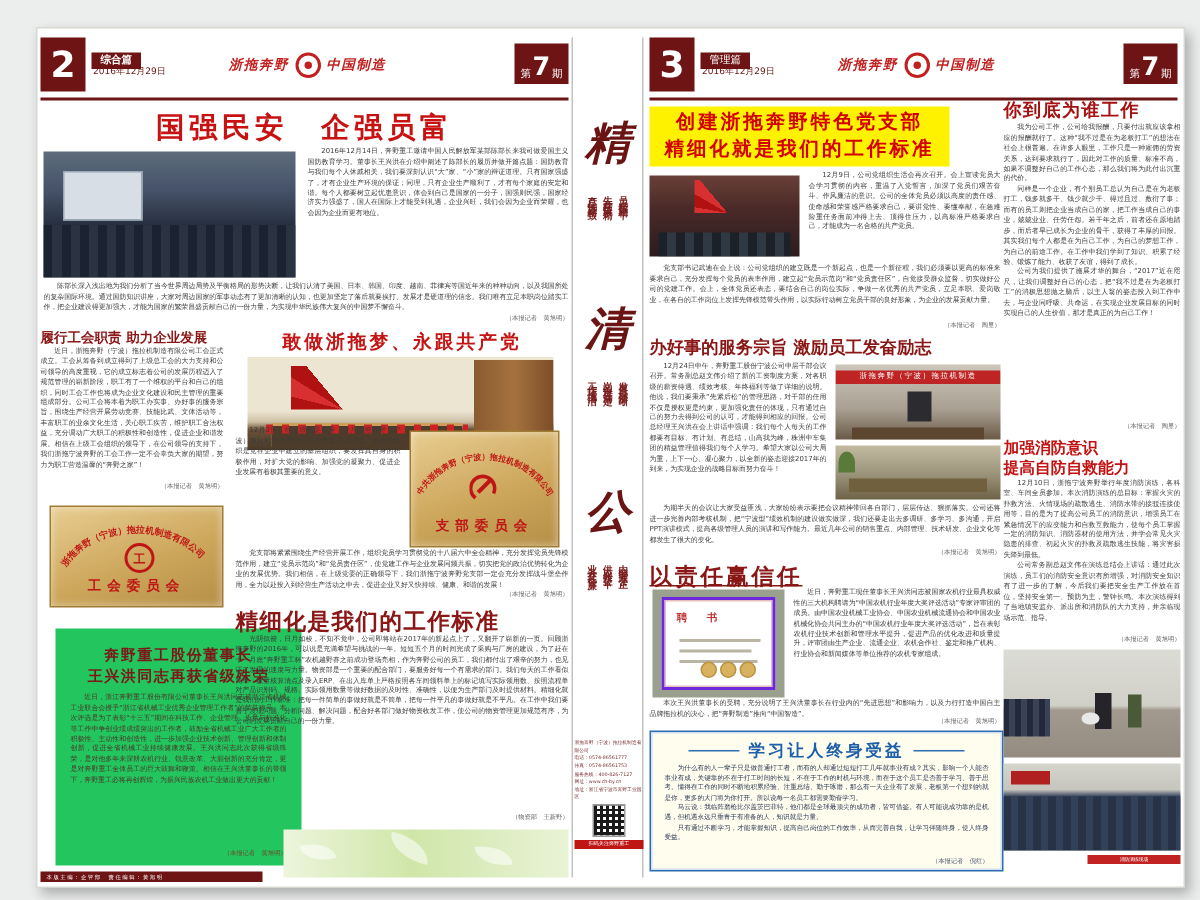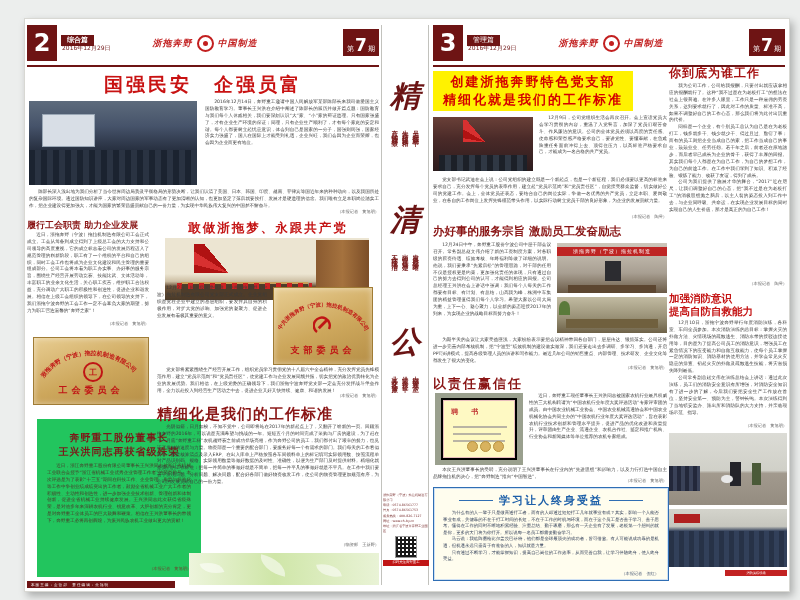--- a/index.html
+++ b/index.html
@@ -48,21 +48,21 @@
   .mp{writing-mode:vertical-rl;text-orientation:upright;font-size:6.4px;font-weight:bold;color:#7a1d1d;letter-spacing:2px;line-height:1;}
   .colo{position:absolute;width:46px;font-size:3.2px;line-height:1.6;color:#7a3030;text-align:left;}
   .qr{width:20px;height:20px;margin:2px auto 0;border:1px solid #999;background:repeating-linear-gradient(0deg,#1a1a1a 0 2px,transparent 2px 4px),repeating-linear-gradient(90deg,#1a1a1a 0 2px,#fff 2px 4px);}
   .redtag{background:#c01515;color:#fff;font-size:3.4px;text-align:center;line-height:1.7;margin-top:2px;}
   .footstrip{background:#6e1414;color:#fff;font-size:3.6px;display:flex;align-items:center;padding:0 4px;letter-spacing:1px;}
   .capstrip{background:#c22222;color:#fff;font-size:3.2px;display:flex;align-items:center;justify-content:center;}
   
   .ovl-band{position:absolute;left:0;top:4px;width:100%;background:rgba(190,20,20,.9);color:#fff;font-size:5px;text-align:center;line-height:1.8;letter-spacing:1px;}
   .leaves{background:linear-gradient(90deg,#edf5dc,#cfe6a8 45%,#e9f3d6);}
   .leaf{position:absolute;background:rgba(255,255,255,.55);border-radius:0 100% 0 100%;}
-  .cert-in{position:absolute;left:7%;top:7%;right:7%;bottom:7%;background:#fef9c3;border:2px solid #000000;box-shadow:inset 0 0 0 1px #e8bcbc;}
+  .cert-in{position:absolute;left:7%;top:7%;right:7%;bottom:7%;background:#ffffff;border:2px solid #6d28d9;box-shadow:inset 0 0 0 1px #e8bcbc;}
   .cert-title{color:#c03030;font-weight:bold;font-size:7px;letter-spacing:3px;font-family:"DejaVu Serif",serif;position:absolute;left:8px;top:7px;}
   .cert-line{position:absolute;height:1.5px;background:#b9b4a4;}
   .seal{position:absolute;width:9px;height:9px;border-radius:50%;background:#d8b25e;border:1px solid #b8923e;}
 </style>
 </head>
 <body>
 
 <div class="sheet">
 
   <div class="abs numbox" style="left:2px;top:6px;">2</div>
@@ -247,21 +247,21 @@
   </div>
   <div class="photo" style="left:532px;top:278px;width:110px;height:36px;background:linear-gradient(180deg,#c2bba2,#9a9278 55%,#6e6248);">
     <div class="abs" style="left:8%;bottom:14%;width:84%;height:26%;background:#70603e;"></div>
     <div class="abs" style="left:2%;top:10%;width:10%;height:40%;background:#5a7a3a;border-radius:50% 50% 0 0;"></div>
   </div>
   <div class="abs body-t" style="left:408px;top:318px;width:234px;height:28px;">
       <p class="para">为期半天的会议让大家受益匪浅，大家纷纷表示要把会议精神带回各自部门，层层传达、狠抓落实。公司还将进一步完善内部考核机制，把“宁波型”绩效机制的建设做实做深，我们还要走出去多调研、多学习、多沟通，开启PPT演讲模式，提高各级管理人员的演讲和写作能力。最近几年公司的销售重点、内部管理、技术研发、企业文化等都发生了很大的变化。</p>
     </div>
   <div class="abs byline" style="left:488px;top:346px;width:154px;">（本报记者　黄旭明）</div>
 
-  <div class="abs h-maroon" style="left:408px;top:356px;width:234px;font-size:13px;letter-spacing:2px;">以责任赢信任</div>
+  <div class="abs h-maroon" style="left:408px;top:356px;width:234px;font-size:15px;letter-spacing:2px;text-decoration:underline;">以责任赢信任</div>
   <div class="photo" style="left:410px;top:374px;width:88px;height:72px;background:#9aa08e;">
     <div class="cert-in">
       <div class="cert-title">聘　书</div>
       <div class="cert-line" style="left:10px;right:8px;top:26px;"></div>
       <div class="cert-line" style="left:10px;right:14px;top:33px;"></div>
       <div class="cert-line" style="left:10px;right:10px;top:40px;"></div>
       <div class="seal" style="left:24px;bottom:6px;"></div>
       <div class="seal" style="left:37px;bottom:6px;"></div>
       <div class="seal" style="left:50px;bottom:6px;"></div>
     </div>

